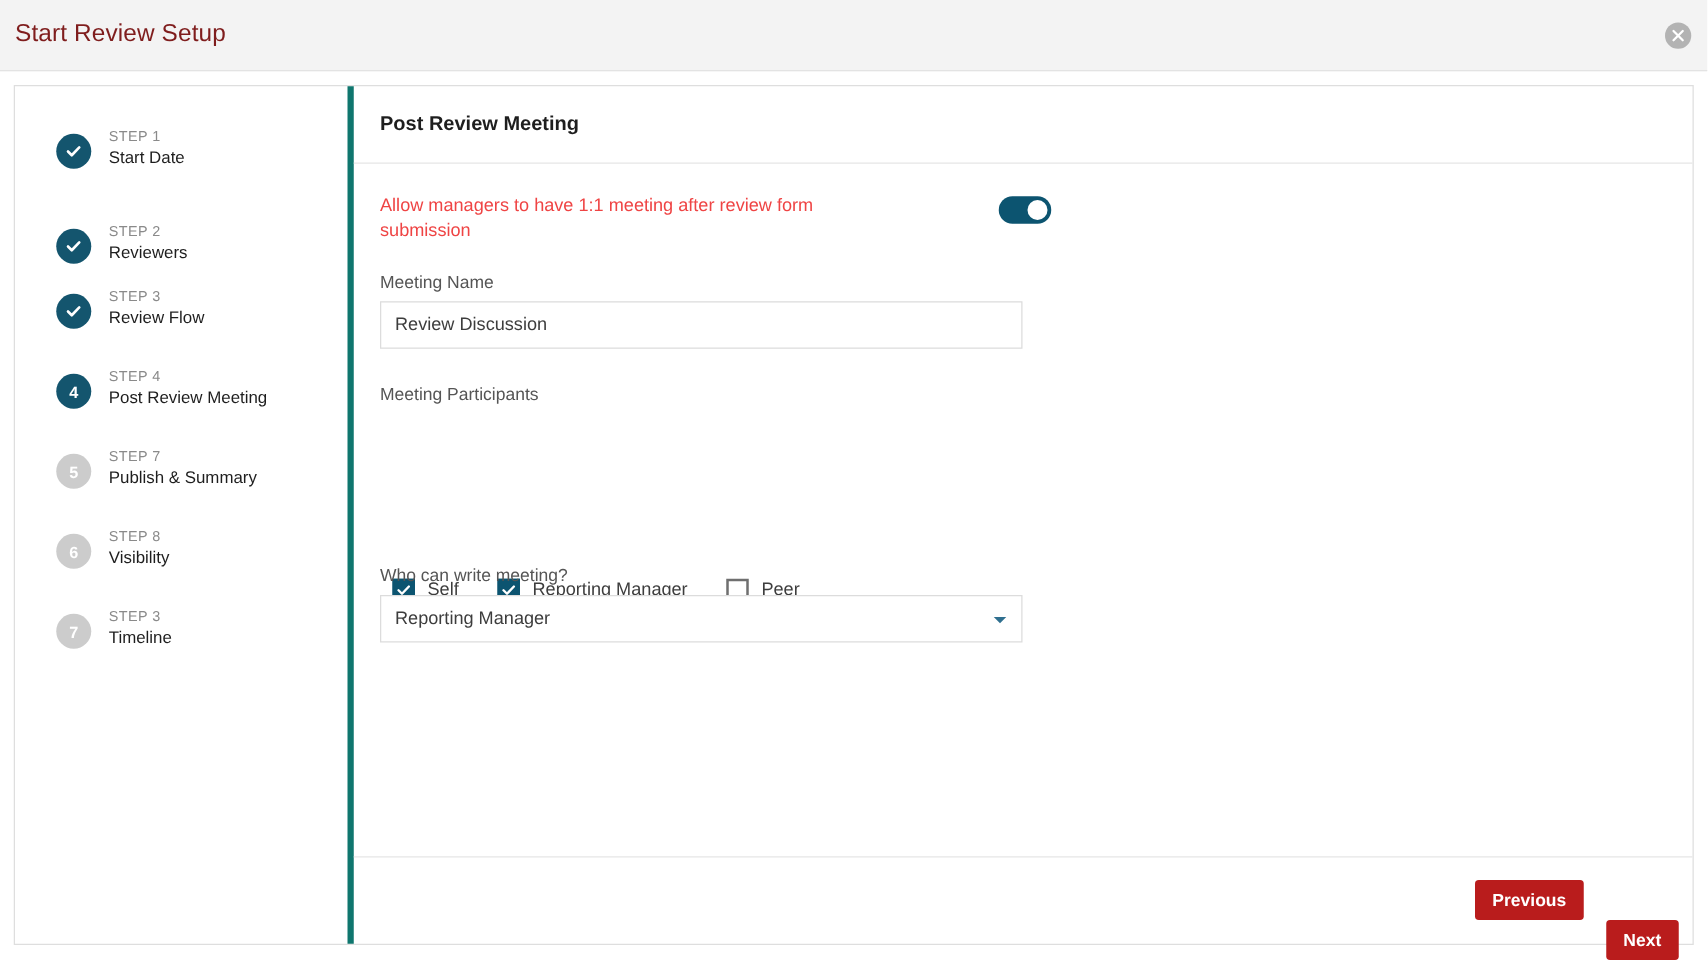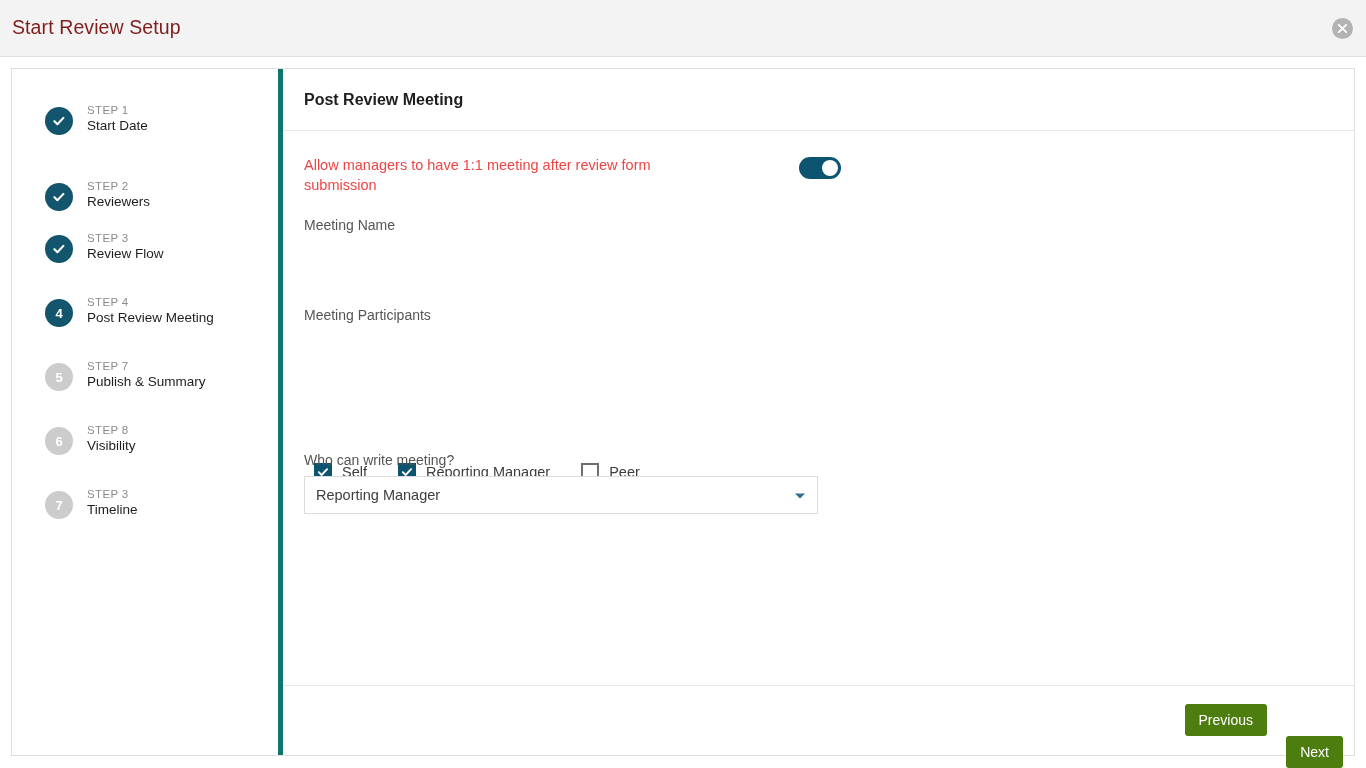--- a/index.html
+++ b/index.html
@@ -276,28 +276,29 @@
     right: 0;
     bottom: 0;
     height: 70px;
     border-top: 1px solid #e6e6e6;
     box-sizing: border-box;
   }
   .btn {
     position: absolute;
     top: 18px;
     height: 32px;
-    background: #4d7c0f;
+    background: #b91c1c;
     color: #ffffff;
     border: none;
     border-radius: 3px;
     font-family: "Liberation Sans", sans-serif;
     font-size: 14px;
     cursor: pointer;
     padding: 0 14px;
+    font-weight: bold;
   }
   .btn-prev { right: 87px; }
   .btn-next { right: 11px; margin-top: 32px; }
 </style>
 </head>
 <body>
 
 <div class="topbar">
   <div class="topbar-title">Start Review Setup</div>
   <div class="close-btn">
@@ -398,20 +399,21 @@
     <div class="form-area">
 
       <div class="toggle-row">
         <div class="toggle-label">Allow managers to have 1:1 meeting after review form submission</div>
         <div class="toggle">
           <div class="knob"></div>
         </div>
       </div>
 
       <div class="field-label" style="left:21px; top:86px">Meeting Name</div>
+      <input class="text-input" style="top: 110px;" type="text" value="Review Discussion">
 
       <div class="field-label" style="left:21px; top:176px">Meeting Participants</div>
 
       <div class="cb-row">
         <div class="cb-item">
           <div class="cb-box checked">
             <svg width="14" height="14" viewBox="0 0 14 14">
                 <path d="M2.8 7.2 L5.6 10 L11.1 4.2" stroke="#ffffff" stroke-width="1.9" fill="none" stroke-linecap="round" stroke-linejoin="round"></path>
               </svg>
           </div>

